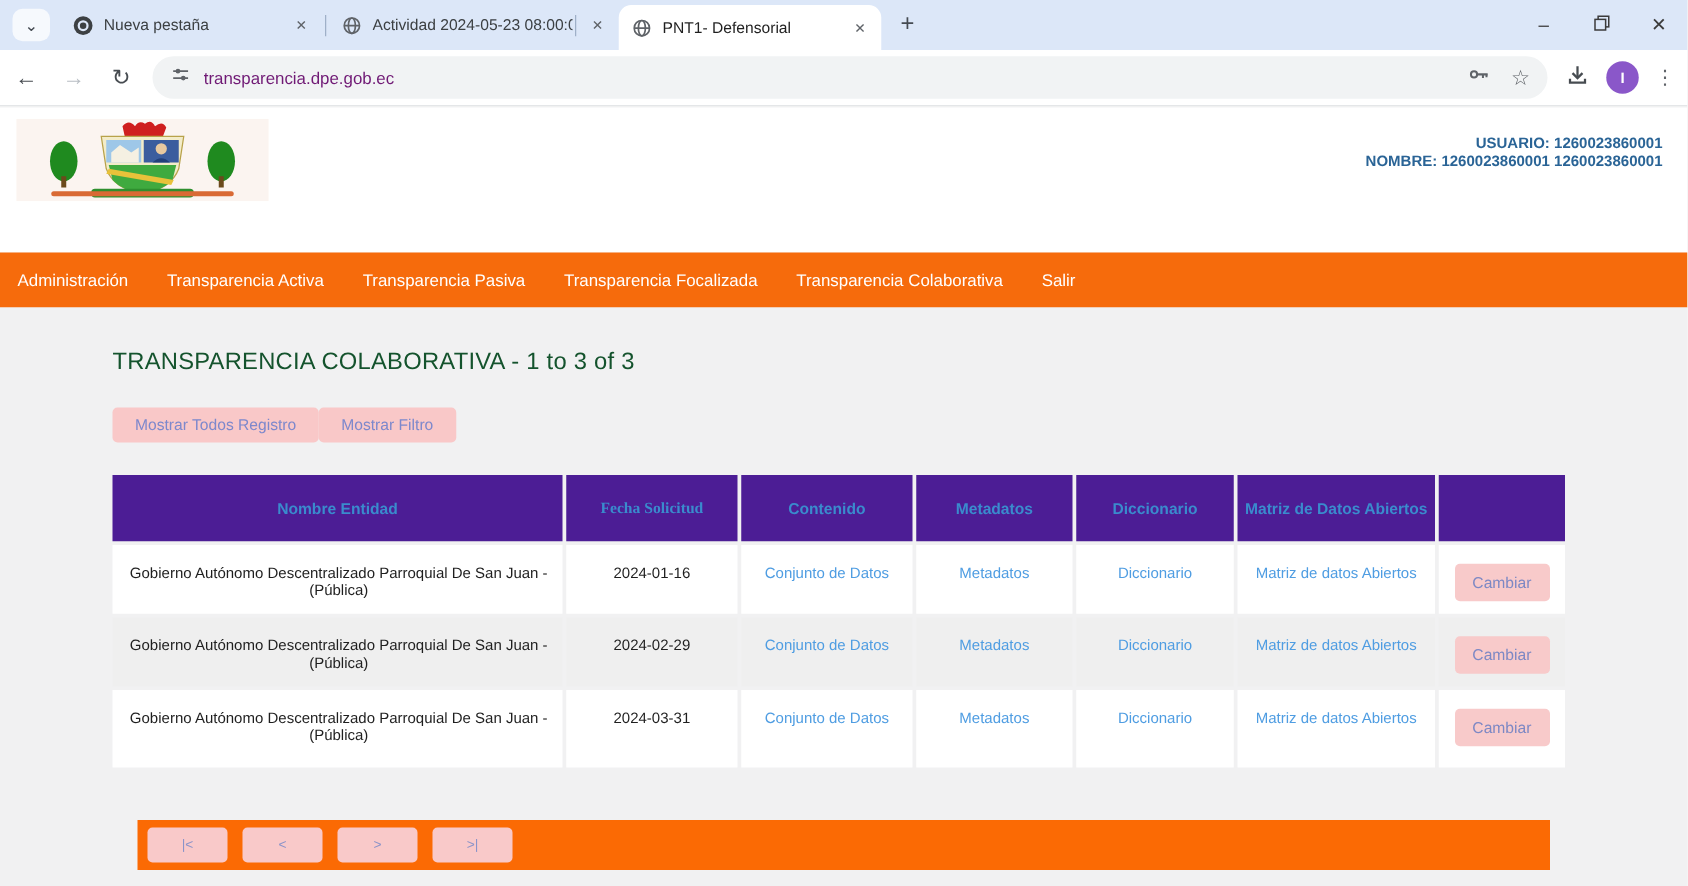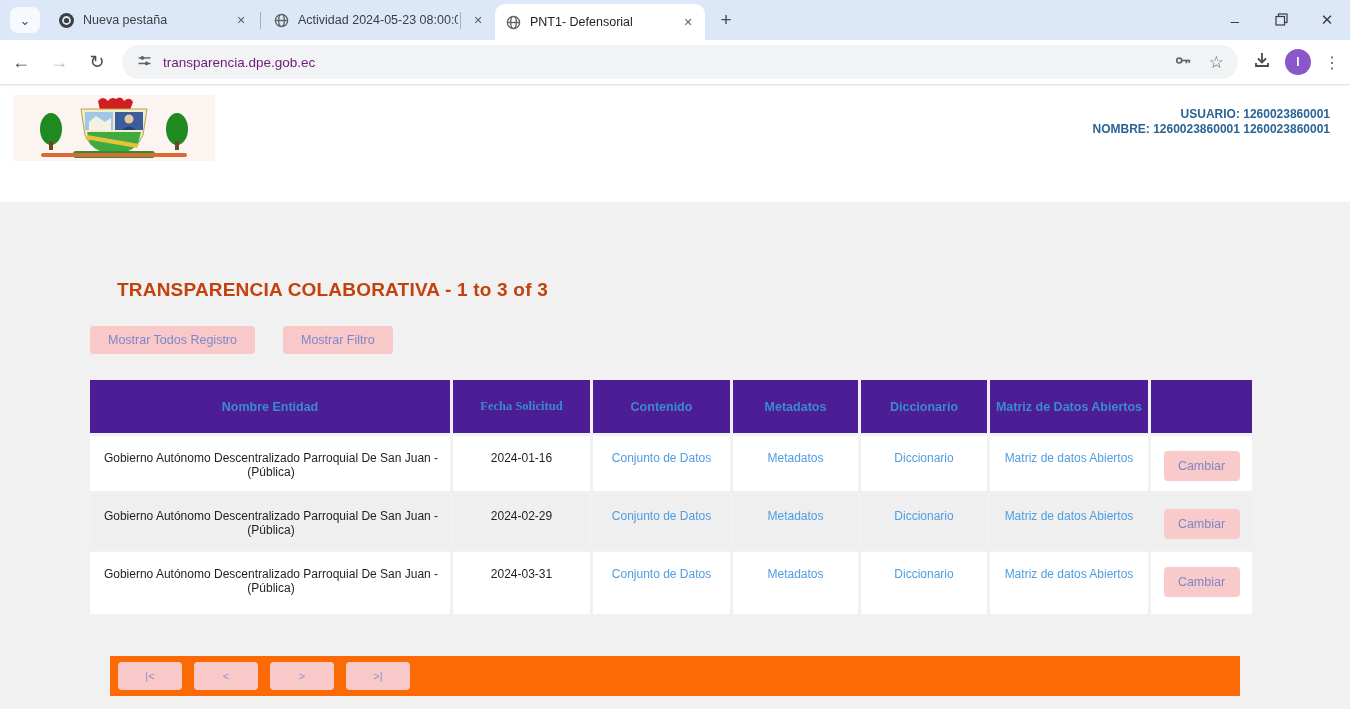--- a/index.html
+++ b/index.html
@@ -34,22 +34,22 @@
   .site-header { position:absolute; top:86px; left:0; width:1350px; height:116px; background:#ffffff; }
   .logo-box { position:absolute; left:13px; top:9px; width:202px; height:66px; }
   .user-info { position:absolute; right:20px; top:21px; text-align:right; color:#2a6496; font-size:12px; font-weight:bold; line-height:14.5px; }
 
   
   .mainnav { position:absolute; top:202px; left:0; width:1350px; height:44px; background:#f66b0c; display:flex; align-items:center; padding-left:14px; gap:31px; }
   .mainnav .nav-item { color:#ffffff; font-size:13.5px; cursor:pointer; white-space:nowrap; }
 
   
   .content { position:absolute; top:246px; left:0; width:1350px; height:463px; background:#f1f1f2; }
-  .page-title { position:absolute; left:90px; top:33px; font-size:19px; font-weight:bold; color:#c2410c; letter-spacing:.2px;margin-left:27px; }
-  .filter-btns { position:absolute; left:90px; top:80px; display:flex; gap:28px; }
+  .page-title { position:absolute; left:90px; top:33px; font-size:19px; font-weight:normal; color:#14532d; letter-spacing:.2px; }
+  .filter-btns { position:absolute; left:90px; top:80px; display:flex; }
   .pill-btn { background:#f9c8c8; border:none; border-radius:4px; color:#7d88cc; font-size:12.5px; font-family:"Liberation Sans",sans-serif; height:28px; padding:0 18px; cursor:pointer; }
 
   table.data { position:absolute; left:87px; top:131px; border-collapse:separate; border-spacing:3px; }
   table.data th { background:#4c1d95; color:#3a8bcd; font-size:12.5px; font-weight:bold; text-align:center; height:53px; vertical-align:middle; }
   table.data td { font-size:12px; vertical-align:top; padding-top:15px; text-align:center; height:55px; }
   table.data tr.r0 td, table.data tr.r2 td { background:#ffffff; }
   table.data tr.r1 td { background:#efefef; }
   table.data tr.r2 td { height:62px; }
   td.entity { text-align:left; padding-left:8px; padding-right:6px; color:#1f1f1f;margin-top:44px; }
   td.date { color:#1f1f1f; }
@@ -180,20 +180,28 @@
         <rect x="60" y="56" width="82" height="7" rx="3" fill="#2f8f2f"></rect>
         <rect x="28" y="58" width="146" height="4" rx="2" fill="#d96a35"></rect>
       </svg>
     </div>
     <div class="user-info">
       <div>USUARIO: 1260023860001</div>
       <div>NOMBRE: 1260023860001 1260023860001</div>
     </div>
   </div>
 
+  <div class="mainnav">
+    <span class="nav-item">Administración</span>
+    <span class="nav-item">Transparencia Activa</span>
+    <span class="nav-item">Transparencia Pasiva</span>
+    <span class="nav-item">Transparencia Focalizada</span>
+    <span class="nav-item">Transparencia Colaborativa</span>
+    <span class="nav-item">Salir</span>
+  </div>
 
   <div class="content">
     <div class="page-title">TRANSPARENCIA COLABORATIVA - 1 to 3 of 3</div>
 
     <div class="filter-btns">
       <button class="pill-btn">Mostrar Todos Registro</button>
       <button class="pill-btn">Mostrar Filtro</button>
     </div>
 
     <table class="data">

